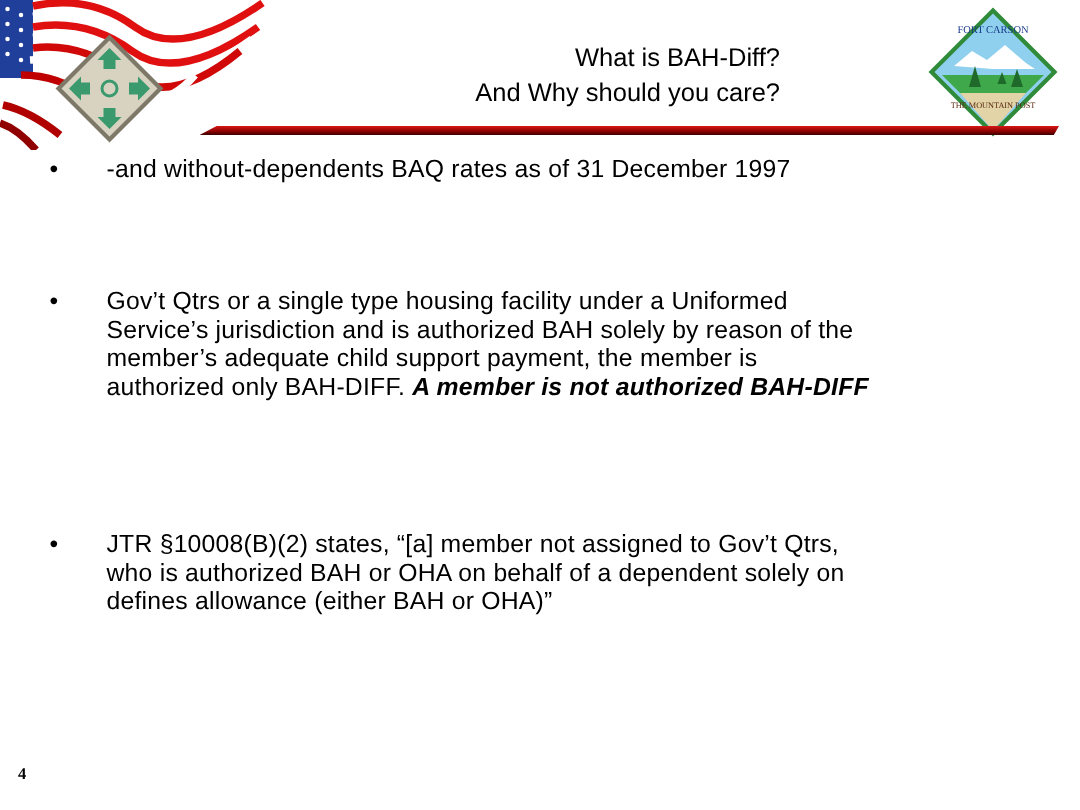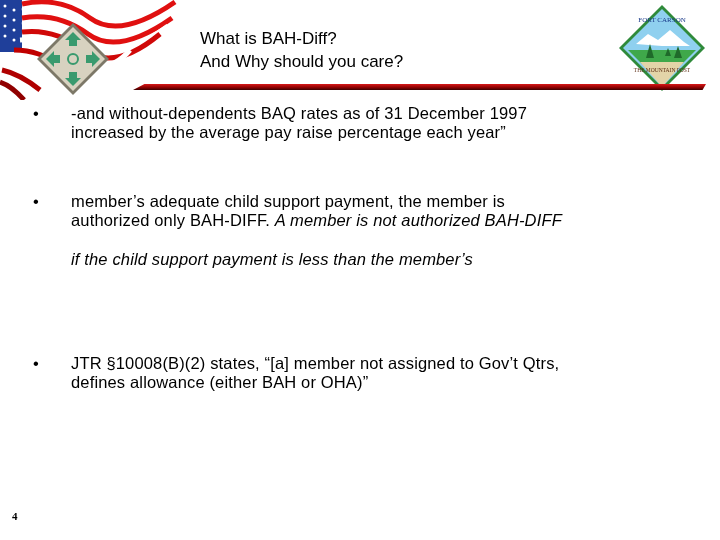--- a/index.html
+++ b/index.html
@@ -1,32 +1,32 @@
 <!DOCTYPE html>
 <html><head>
 <meta charset="utf-8">
 <style>
   html, body { margin:0; padding:0; }
   body { width:720px; height:540px; background:#ffffff; position:relative; overflow:hidden;
          font-family:"Liberation Sans", sans-serif; color:#000; }
   .flag { position:absolute; left:0; top:0; width:180px; height:100px; }
   .insignia { position:absolute; left:36px; top:22px; width:74px; height:74px; }
   .fc-logo { position:absolute; left:618px; top:4px; width:88px; height:88px; }
-  .title { position:absolute; left:200px; top:27px; width:320px; text-align:left;
+  .title { position:absolute; left:200px; top:27px; width:320px; text-align:right;
            font-size:17px; line-height:23px; }
   .rule { position:absolute; left:133px; top:84px; width:573px; height:6px;
           background:linear-gradient(#d81818, #8a0000 60%, #3a0000);
           clip-path:polygon(2% 0, 100% 0, 99.4% 100%, 0 100%); }
   .bullets { position:absolute; left:30px; top:104px; width:670px; margin:0; padding:0; list-style:none; }
   .bullet { position:relative; padding-left:41px; font-size:16.5px; line-height:19px; letter-spacing:0.15px; }
   .bullet .dot { position:absolute; left:0; top:0; width:12px; text-align:center; }
   .b1 { position:absolute; top:0; }
   .b2 { position:absolute; top:88px; }
   .b3 { position:absolute; top:250px; }
-  .em { font-style:italic; font-weight:normal;margin-top:20px; }
+  .em { font-style:italic; font-weight:bold; }
   .page-num { position:absolute; left:12px; top:510px; font-family:"Liberation Serif", serif;
               font-weight:bold; font-size:11px; }
   .line { display:block; white-space:nowrap; }
 </style>
 </head>
 <body>
 
 <svg class="flag" viewBox="0 0 180 100">
   <rect x="0" y="0" width="22" height="52" fill="#1f3f9a"></rect>
   <g fill="#fff">
@@ -84,30 +84,31 @@
   <span class="line">What is BAH-Diff?</span>
   <span class="line">And Why should you care?</span>
 </div>
 
 <div class="rule"></div>
 
 <div class="bullets">
   <div class="bullet b1">
     <span class="dot">•</span>
     <span class="line">-and without-dependents BAQ rates as of 31 December 1997</span>
-    <span class="line">increased by the average pay raise percentage each year”</span>
   </div>
 
   <div class="bullet b2">
     <span class="dot">•</span>
+    <span class="line">Gov’t Qtrs or a single type housing facility under a Uniformed</span>
+    <span class="line">Service’s jurisdiction and is authorized BAH solely by reason of the</span>
     <span class="line">member’s adequate child support payment, the member is</span>
     <span class="line"><span>authorized only BAH-DIFF. </span><span class="em">A member is not authorized BAH-DIFF</span></span>
-    <span class="line em">if the child support payment is less than the member’s</span>
   </div>
 
   <div class="bullet b3">
     <span class="dot">•</span>
     <span class="line">JTR §10008(B)(2) states, “[a] member not assigned to Gov’t Qtrs,</span>
+    <span class="line">who is authorized BAH or OHA on behalf of a dependent solely on</span>
     <span class="line">defines allowance (either BAH or OHA)”</span>
   </div>
 </div>
 
 <div class="page-num">4</div>
 
 </body></html>

